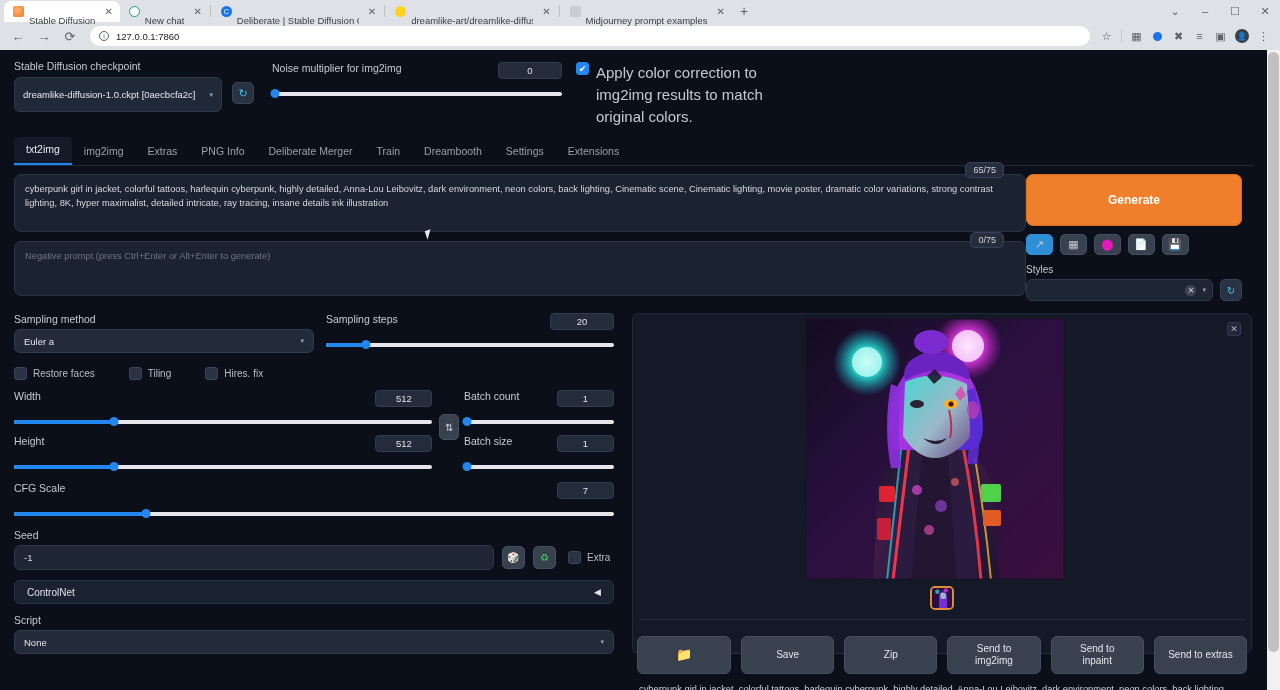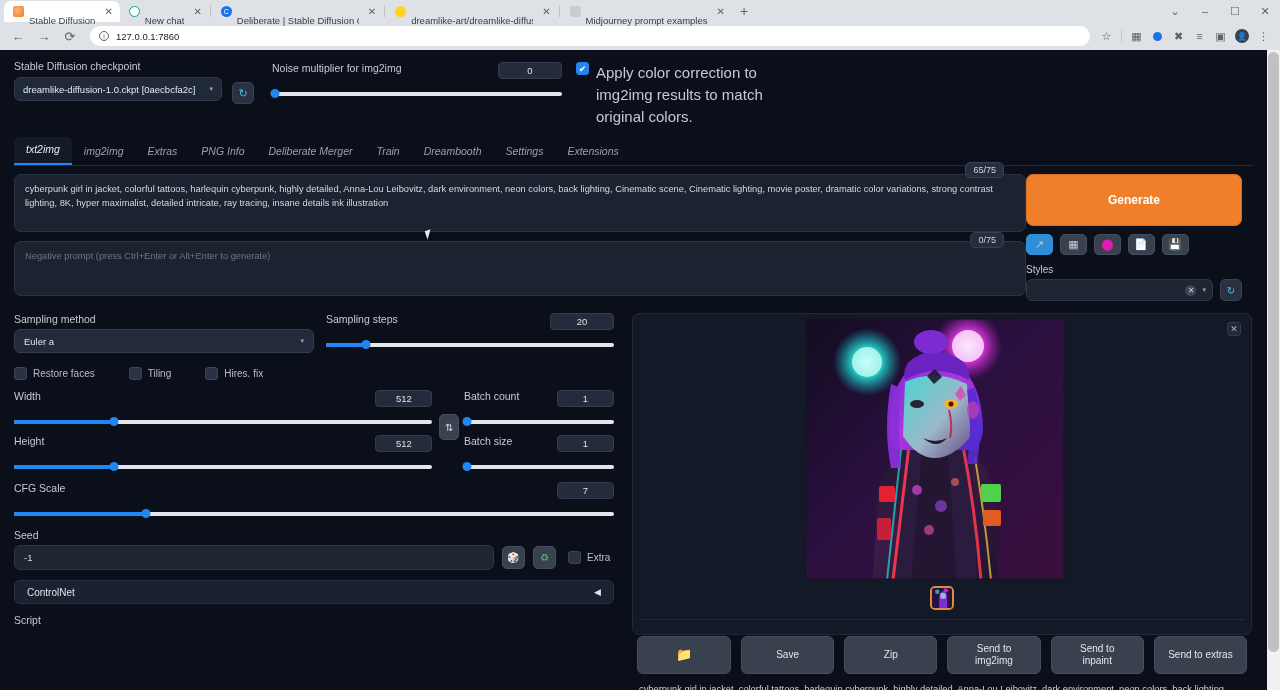--- a/index.html
+++ b/index.html
@@ -103,21 +103,21 @@
   }
   .app-inner { position: absolute; inset: 0 13px 0 0; padding: 8px 0 0 0; }
 
   .label { font-size: 10.5px; color: #c5c9d3; }
   .label-sm { font-size: 10px; color: #b9bdc7; }
 
   
   .toprow { display: flex; align-items: flex-start; padding: 2px 14px 0 14px; gap: 0; }
   .ckpt-block { width: 208px; }
   .ckpt-select {
-    margin-top: 5px; height: 24px; background: #1f2937;
+    margin-top: 5px; height: 35px; background: #1f2937;
     border: 1px solid #31384a; border-radius: 6px;
     display: flex; align-items: center; justify-content: space-between;
     padding: 0 8px; font-size: 9.5px; color: #e6e8ee;
   }
   .caret { font-size: 7px; color: #9aa0ad; }
   .refresh-btn {
     width: 22px; height: 22px; margin-left: 10px; margin-top: 22px;
     background: #2a3142; border: 1px solid #3a4256; border-radius: 5px;
     display: flex; align-items: center; justify-content: center;
     color: #3fc8e4; font-size: 11px;
@@ -149,21 +149,21 @@
   }
   .cbx.checked {
     background: #2186f0; border-color: #2186f0; color: #fff;
     font-size: 9px; display: flex; align-items: center; justify-content: center;
   }
   .colorcorr-text { font-size: 15px; line-height: 1.45; color: #c5c9d3; }
 
   
   .tabs-row {
     display: flex; align-items: flex-end; gap: 0; margin: 10px 14px 0 14px;
-    border-bottom: 1px solid #232a3a; padding-bottom: 0; font-style: italic;
+    border-bottom: 1px solid #232a3a; padding-bottom: 0;
   }
   .sd-tab {
     padding: 6px 12px 8px 12px; font-size: 10.5px; color: #9aa0ad;
   }
   .sd-tab.active {
     color: #e8eaf0; border-bottom: 2px solid #2186f0;
     background: #141a28; border-radius: 5px 5px 0 0;
   }
 
   
@@ -603,20 +603,24 @@
           </div>
         </div>
 
         <div class="accordion">
           <span>ControlNet</span>
           <span style="font-size:9px">◀</span>
         </div>
 
         <div class="script-wrap">
           <div class="label">Script</div>
+          <div class="sel-box">
+            <span>None</span>
+            <span class="caret">▾</span>
+          </div>
         </div>
       </div>
 
       <div class="right-panel">
 
         <div class="img-close">✕</div>
 
         <div class="img-holder">
           <svg width="260" height="262" viewBox="0 0 260 262" xmlns="http://www.w3.org/2000/svg" aria-label="generated cyberpunk girl">
             <defs>

